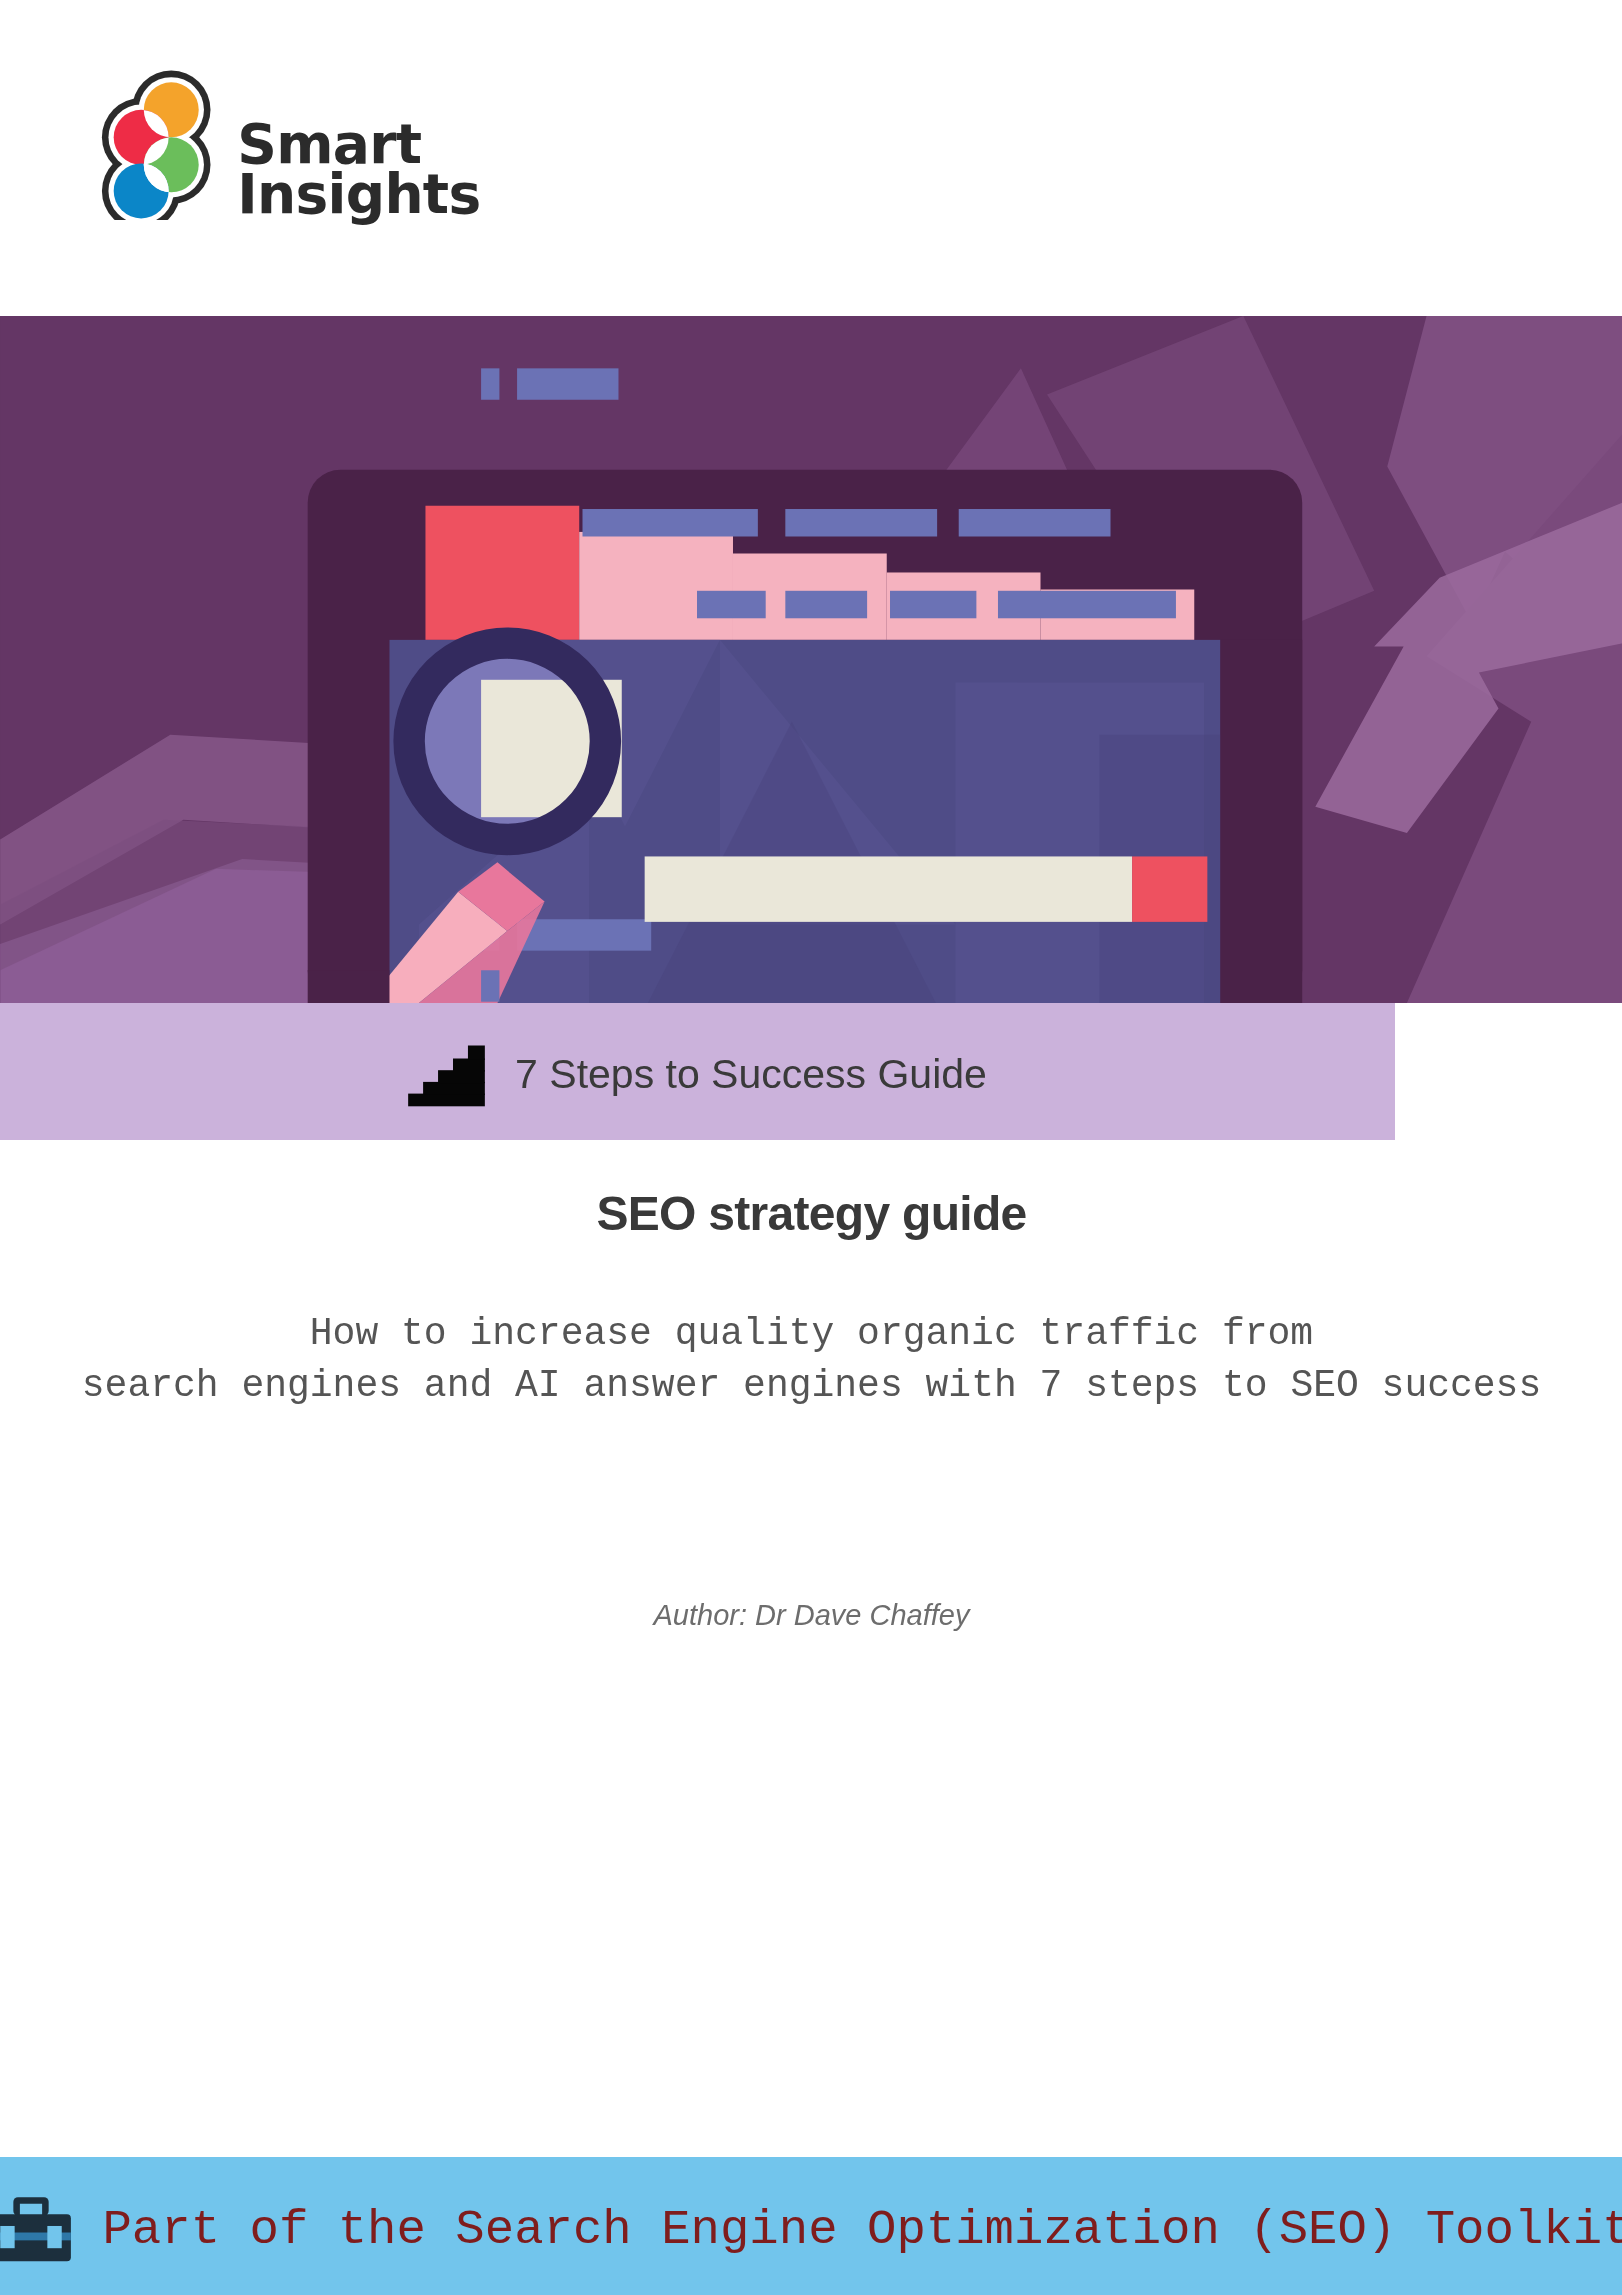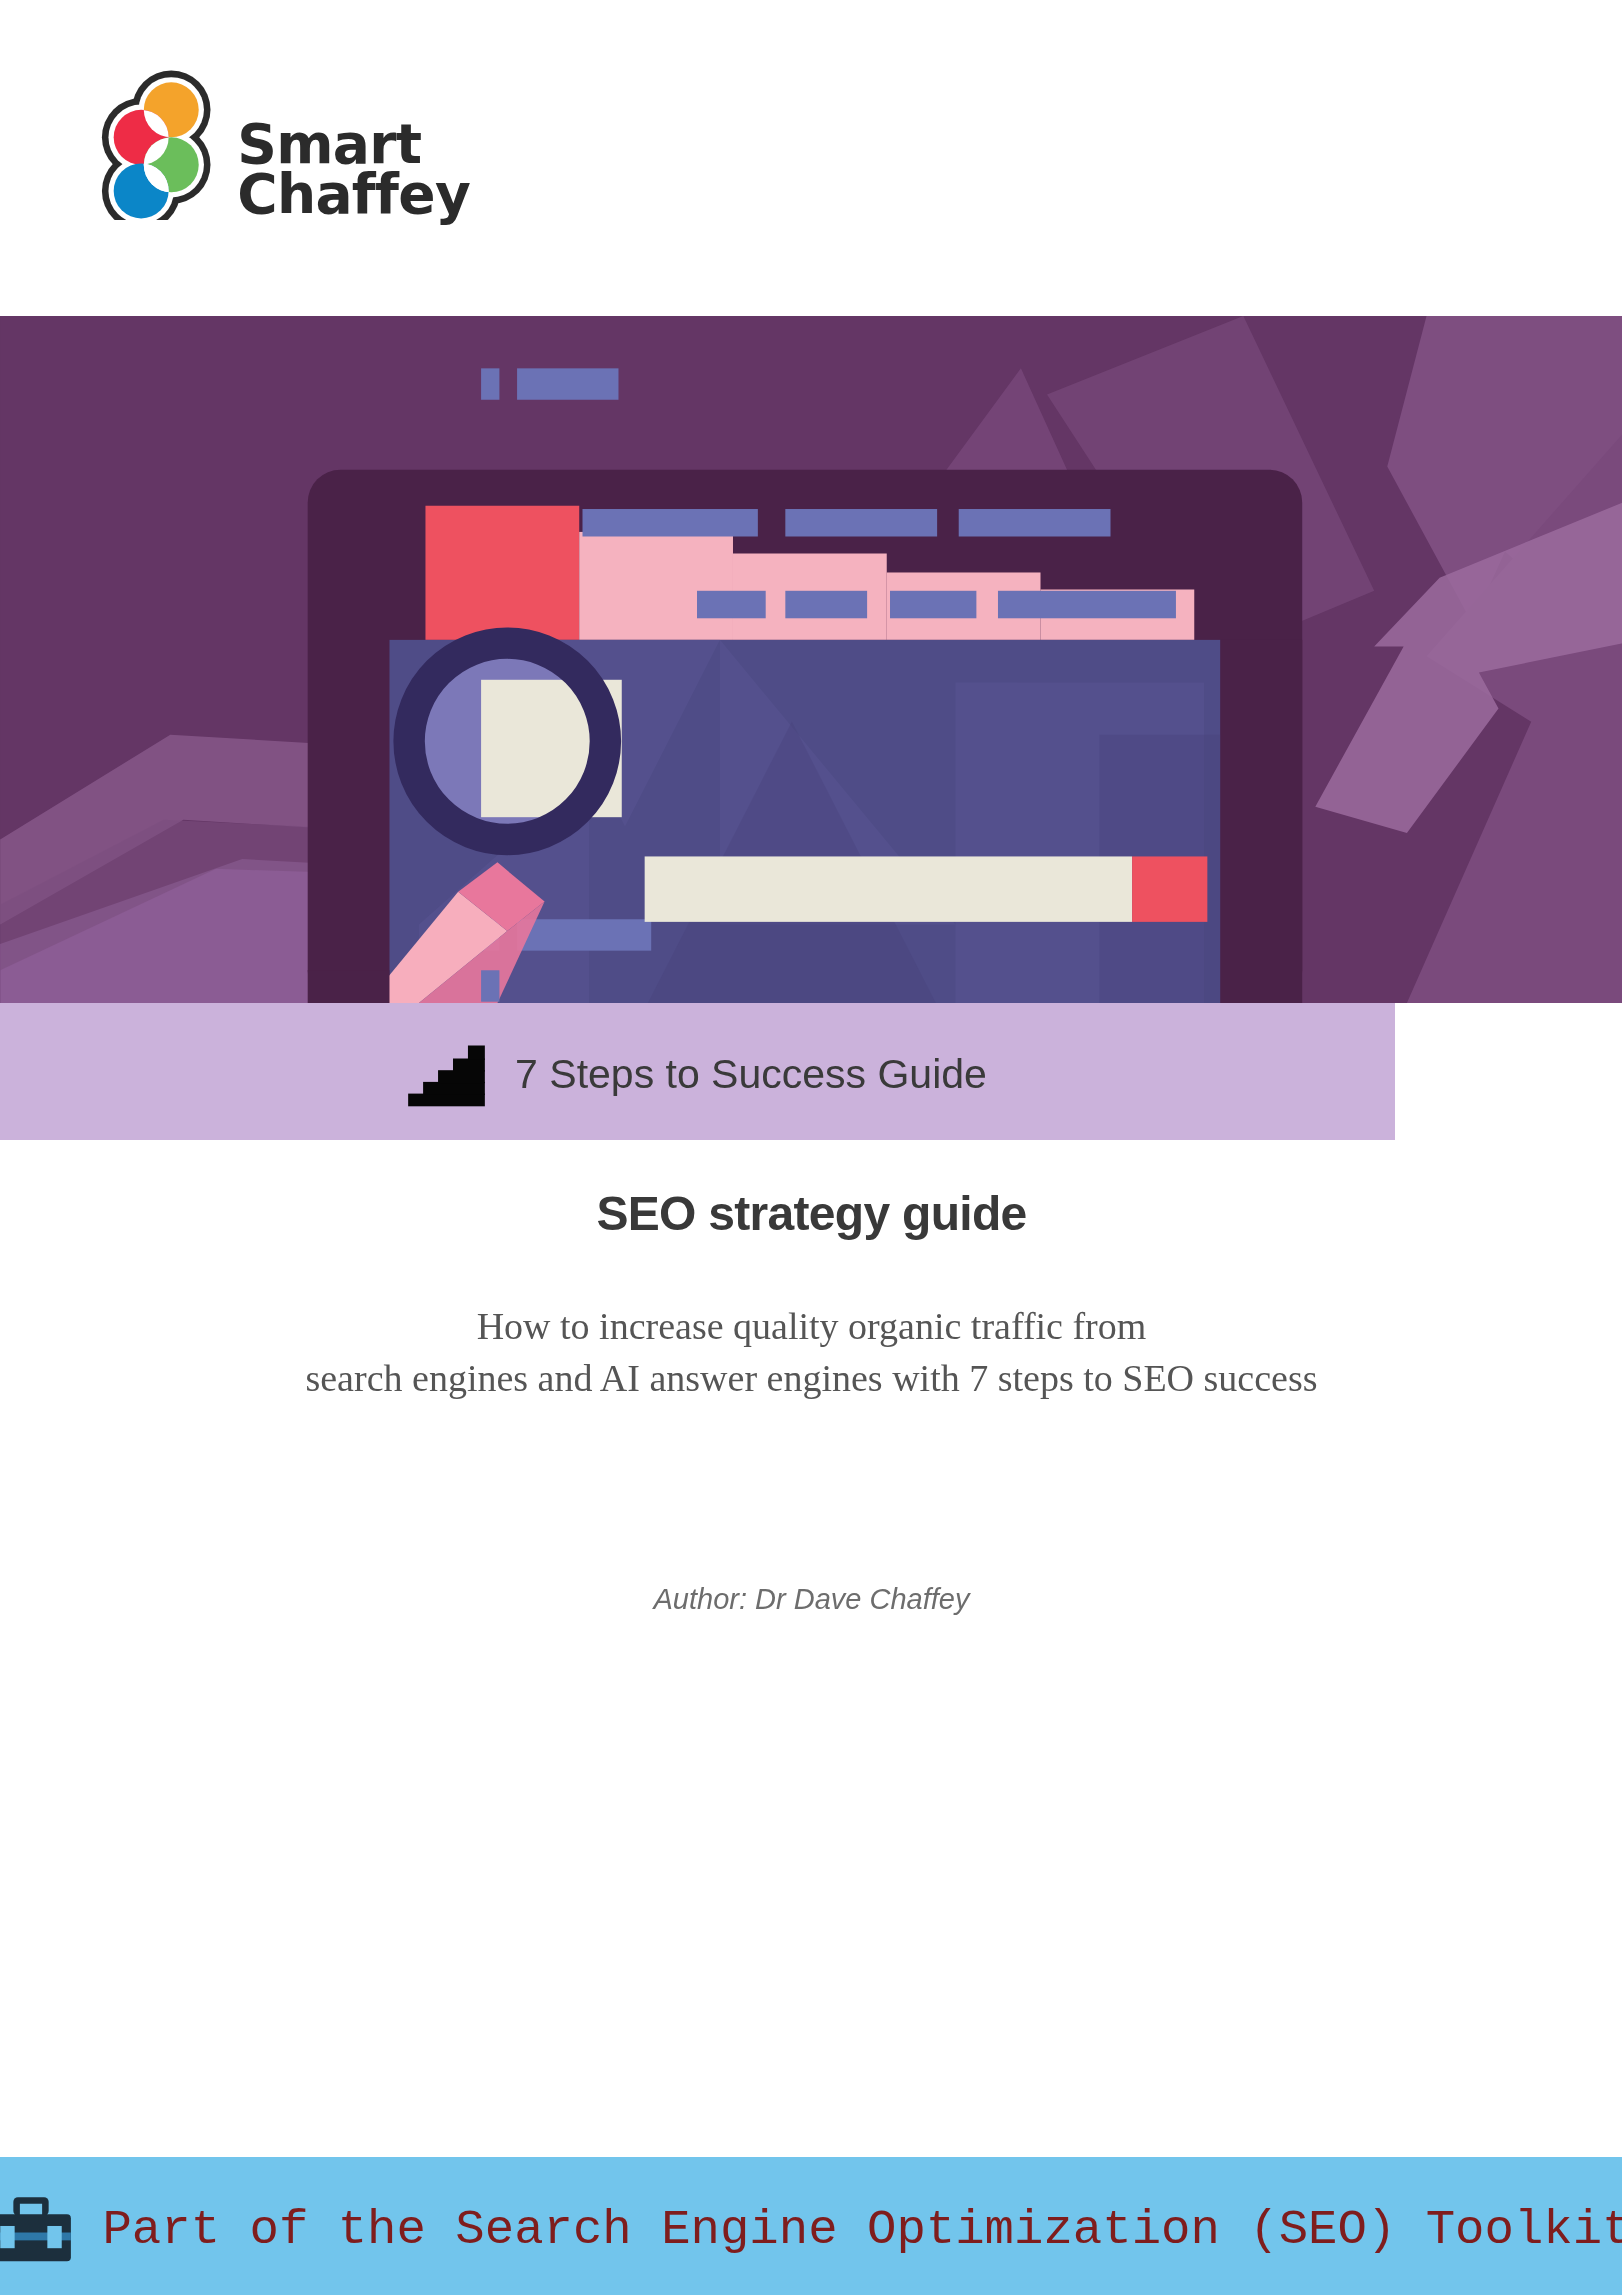--- a/index.html
+++ b/index.html
@@ -100,26 +100,26 @@
   .doc-title {
     margin: 0;
     padding-top: 46px;
     font-size: 48px;
     font-weight: bold;
     color: #393939;
     font-family: "Liberation Sans", sans-serif;
     letter-spacing: -0.7px;
   }
   .doc-subtitle {
-    margin: 8px;
+    margin: 16px;
     padding-top: 51px;
     font-size: 38px;
     line-height: 1.38;
     color: #555555;
-    font-family: Liberation Serif, serif;
+    font-family: Liberation Mono, monospace;
     font-weight: normal;
   }
   .doc-author {
     margin: 0;
     padding-top: 170px;
     font-size: 29px;
     font-style: italic;
     color: #6d6d6d;
     font-family: "Liberation Sans", sans-serif;
   }
@@ -198,21 +198,21 @@
           <circle cx="112" cy="146" r="42" clip-path="url(#cRed)"></circle>
           <circle cx="112" cy="62" r="42" clip-path="url(#cGreen)"></circle>
           <circle cx="66" cy="186" r="42" clip-path="url(#cGreen)"></circle>
           <circle cx="112" cy="146" r="42" clip-path="url(#cBlue)"></circle>
         </g>
       </svg>
     </div>
 
     <div class="logo-word">
       <span>Smart</span>
-      <span>Chaffey</span>
+      <span>Insights</span>
     </div>
 
   </div>
 </div>
 
 <div class="hero">
   <svg width="1623" height="687" viewBox="0 0 2480 1050" xmlns="http://www.w3.org/2000/svg">
 
     <rect x="0" y="0" width="2480" height="1050" fill="#643665"></rect>
 

